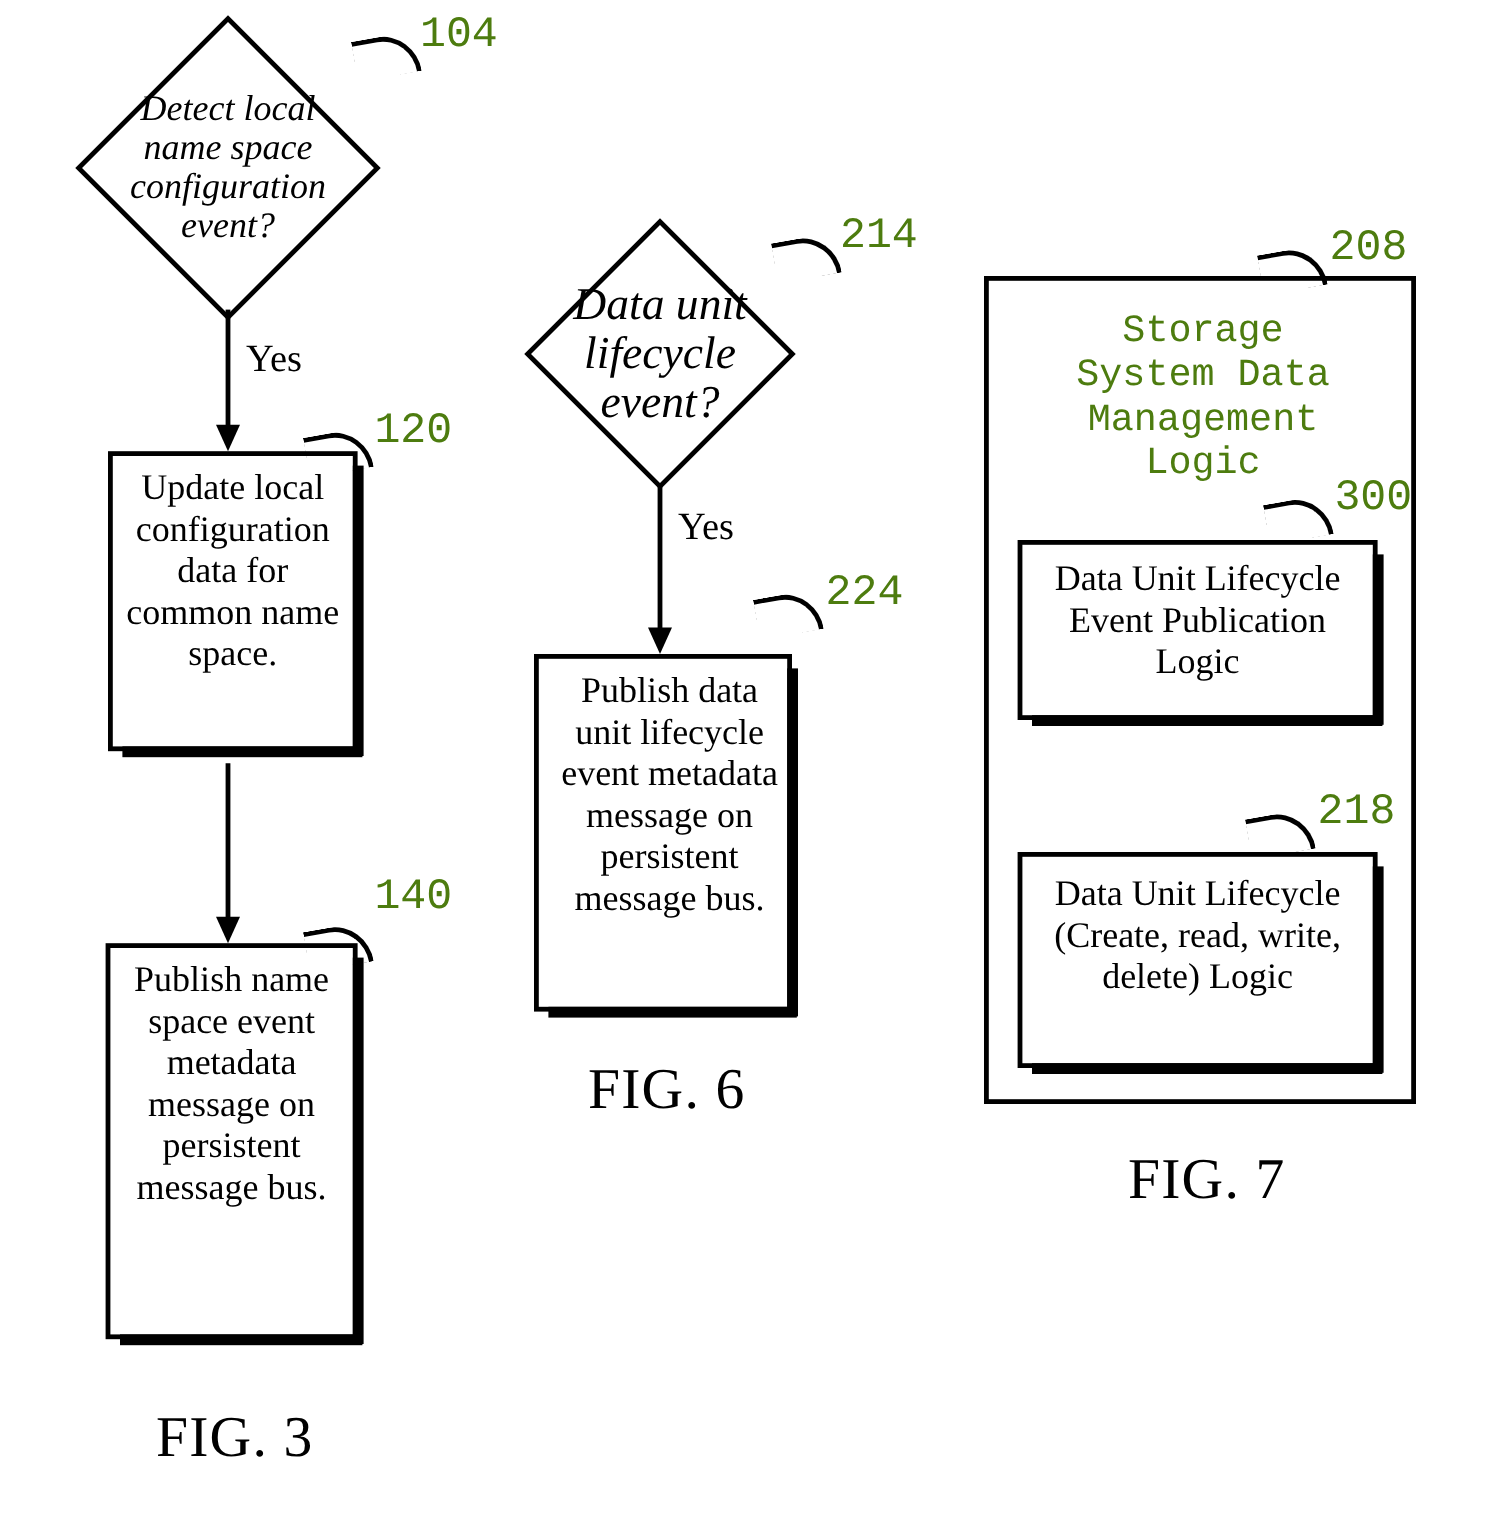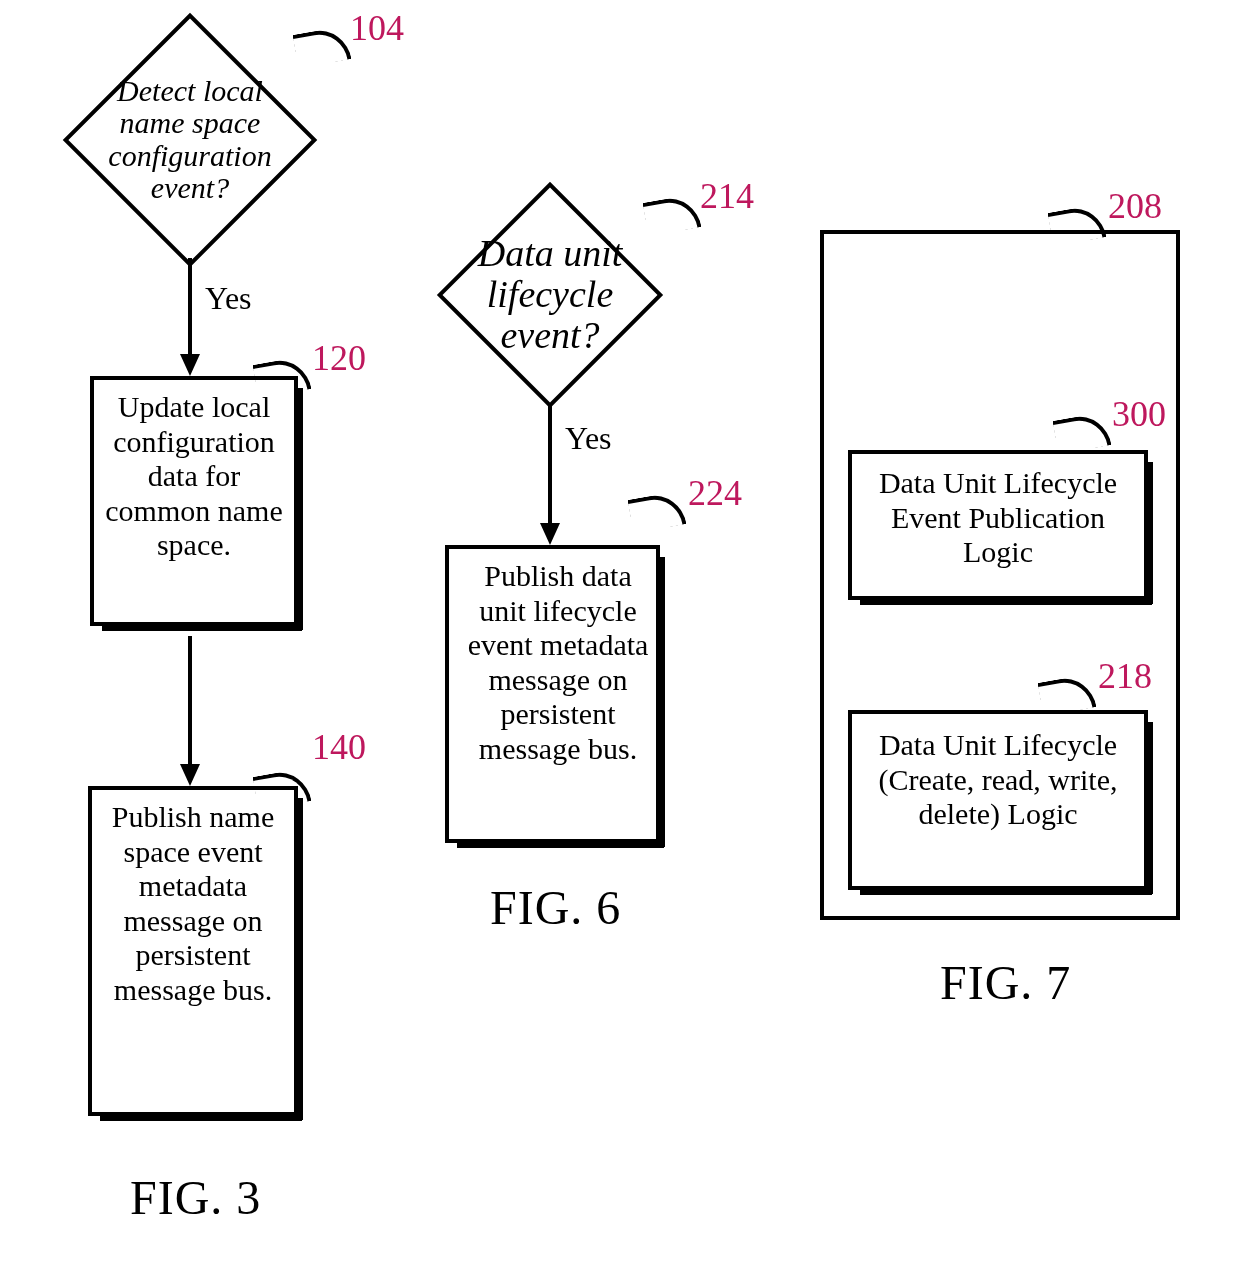--- a/index.html
+++ b/index.html
@@ -66,21 +66,22 @@
   .outer-box {
     position: absolute;
     border: 4px solid #000;
     background: #fff;
     box-sizing: border-box;
   }
   .label-text {
     position: absolute;
     font-size: 32px;
     line-height: 1.05;
-    color: #be185d;
+    color: #4d7c0f;
+    font-family: Liberation Mono, monospace;
   }
   .ref-num {
     font-size: 36px;
   }
   .fig-title {
     position: absolute;
     font-size: 48px;
     letter-spacing: 1px;
   }
   .yes-label {
@@ -158,20 +159,21 @@
   <div class="callout-arc" style="left:630px; top:495px;"></div>
   <div class="label-text ref-num" style="left:688px; top:475px;">224</div>
 
   <div class="fig-title" style="left:490px; top:880px;">FIG. 6</div>
 
   <div class="outer-box" style="left:820px; top:230px; width:360px; height:690px;"></div>
 
   <div class="callout-arc" style="left:1050px; top:208px;"></div>
   <div class="label-text ref-num" style="left:1108px; top:188px;">208</div>
 
+  <div class="label-text" style="left:870px; top:258px; width:265px; text-align:center; font-size:32px; line-height:1.15;">Storage System Data Management Logic</div>
 
   <div class="rect-box rect-shadow" style="left:848px; top:450px; width:300px; height:150px; font-size:30px; padding:12px 8px;">
     <span>Data  Unit  Lifecycle Event Publication Logic</span>
   </div>
   <div class="callout-arc" style="left:1055px; top:416px;"></div>
   <div class="label-text ref-num" style="left:1112px; top:396px;">300</div>
 
   <div class="rect-box rect-shadow" style="left:848px; top:710px; width:300px; height:180px; font-size:30px; padding:14px 8px;">
     <span>Data Unit Lifecycle (Create, read, write, delete) Logic</span>
   </div>

